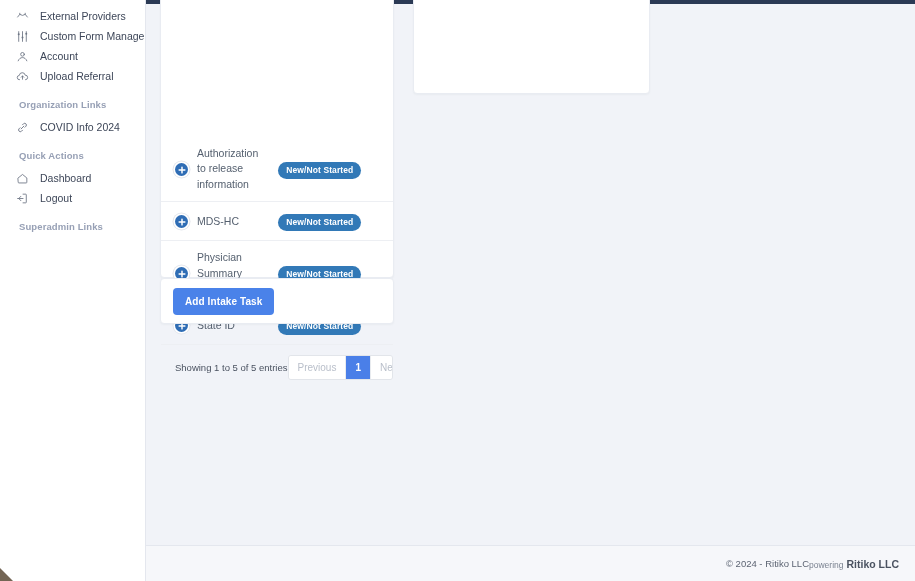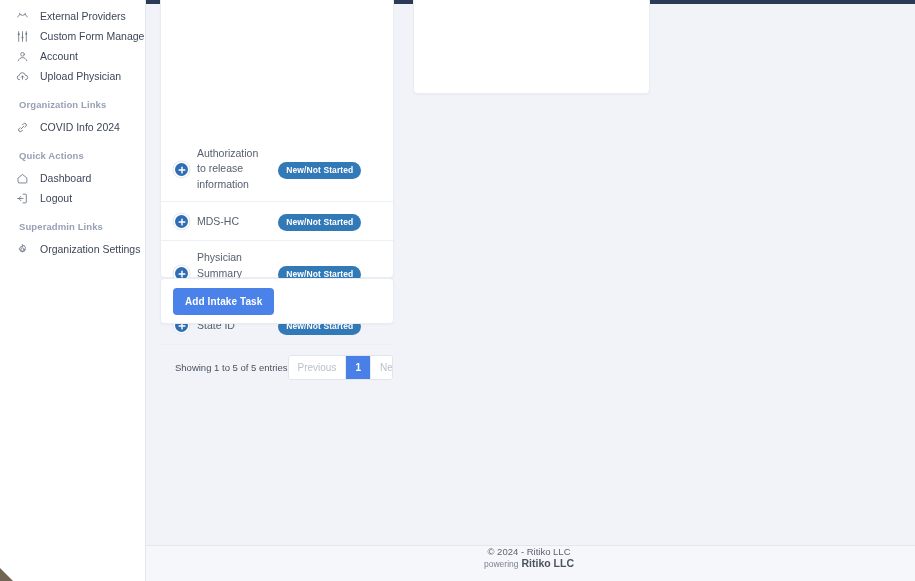--- a/index.html
+++ b/index.html
@@ -160,23 +160,22 @@
   
   .right-card {
     position: absolute; left: 267px; top: -10px; width: 237px; height: 100px;
   }
 
   
   .footer {
     position: absolute; left: 146px; top: 545px; width: 769px; height: 36px;
     border-top: 1px solid #e4e7ee;
     background: #f6f7fa;
-    display: flex; align-items: center; justify-content: flex-start;
+    display: flex; align-items: center; justify-content: flex-end;
     padding: 0 16px 0 13px;
-    flex-direction: column;
   }
   .footer-left { font-size: 9.5px; color: #5c6472; }
   .footer-right { font-size: 8.5px; color: #7b8391; display: flex; align-items: baseline; }
   .footer-right .brand { font-size: 10.5px; color: #4a5260; margin-left: 3px; font-weight: bold; }
 </style>
 </head>
 <body>
 
 <div id="root">
 
@@ -218,21 +217,21 @@
       <span class="lbl">Account</span>
     </div>
 
     <div class="nav-item">
       <span class="ic">
         <svg width="13" height="13" viewBox="0 0 24 24" fill="none" stroke="currentColor" stroke-width="1.6" stroke-linecap="round">
             <path d="M6.5 18a4 4 0 01-.4-8A5.5 5.5 0 0117 9.6a3.7 3.7 0 01.6 8.4"></path>
             <path d="M12 11v6M9.6 13.4L12 11l2.4 2.4"></path>
           </svg>
       </span>
-      <span class="lbl">Upload Physician</span>
+      <span class="lbl">Upload Referral</span>
     </div>
 
     <div class="nav-group-title">Organization Links</div>
     <div class="nav-item">
       <span class="ic">
         <svg width="13" height="13" viewBox="0 0 24 24" fill="none" stroke="currentColor" stroke-width="1.7" stroke-linecap="round">
             <path d="M9.5 14.5l5-5"></path>
             <path d="M7.5 12.5l-2 2a3.2 3.2 0 004.5 4.5l2-2"></path>
             <path d="M16.5 11.5l2-2a3.2 3.2 0 00-4.5-4.5l-2 2"></path>
           </svg>
@@ -253,29 +252,20 @@
       <span class="ic">
         <svg width="13" height="13" viewBox="0 0 24 24" fill="none" stroke="currentColor" stroke-width="1.6" stroke-linecap="round" stroke-linejoin="round">
             <path d="M13 4h5a1 1 0 011 1v14a1 1 0 01-1 1h-5"></path>
             <path d="M3 12h10M9 8l-4 4 4 4"></path>
           </svg>
       </span>
       <span class="lbl">Logout</span>
     </div>
 
     <div class="nav-group-title">Superadmin Links</div>
-    <div class="nav-item">
-      <span class="ic">
-        <svg width="13" height="13" viewBox="0 0 24 24" fill="none" stroke="currentColor" stroke-width="1.5" stroke-linecap="round" stroke-linejoin="round">
-            <circle cx="12" cy="12" r="3"></circle>
-            <path d="M12 3.2l1 2.1 2.3-.6.6 2.3 2.1 1-1.1 2.1 1.1 2.1-2.1 1-.6 2.3-2.3-.6-1 2.1-1-2.1-2.3.6-.6-2.3-2.1-1L7.1 12 6 9.9l2.1-1 .6-2.3 2.3.6z"></path>
-          </svg>
-      </span>
-      <span class="lbl">Organization Settings</span>
-    </div>
 
     <div class="corner-artifact"></div>
   </aside>
 
   <main class="content">
 
     <section class="card right-card"></section>
 
     <section class="card task-card">
       <div style="height:252px"></div>

